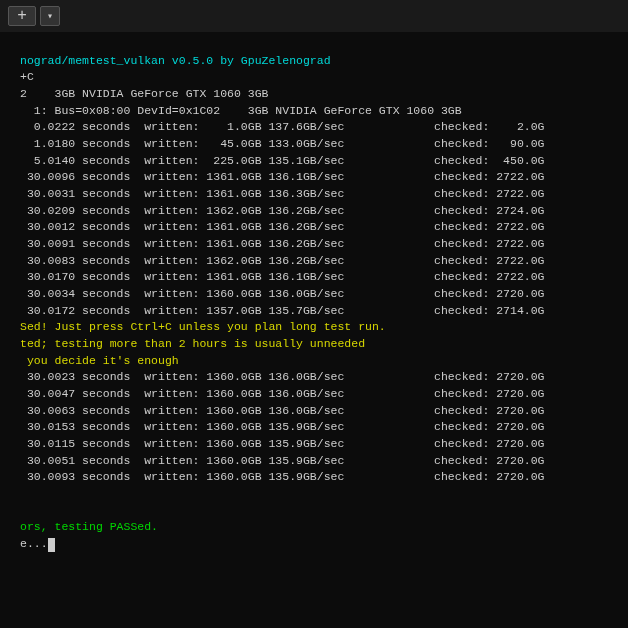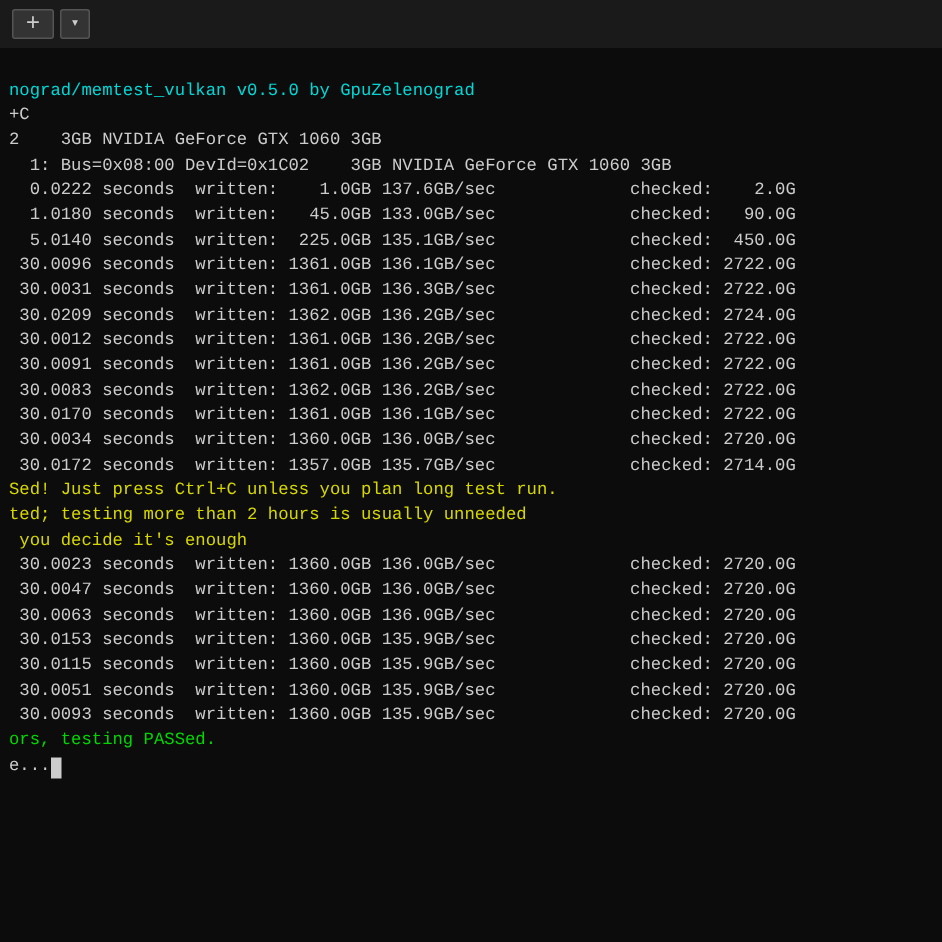--- a/index.html
+++ b/index.html
@@ -52,31 +52,31 @@
       justify-content: center;
       font-size: 10px;
       cursor: pointer;
       border-radius: 2px;
     }
 
     
     .terminal {
       background: #0c0c0c;
       color: #cccccc;
-      padding: 4px 6px;
+      padding: 4px 20px;
       height: calc(628px - 32px);
       overflow: hidden;
       line-height: 1.45;
       font-size: 11.5px;
       white-space: pre;
     }
 
     .line-cyan { color: #00d7d7; }
     .line-yellow { color: #d7d700; }
-    .line-green { color: #00d700; }
+    .line-green { color: #00d700; margin-top: 33px; }
     .line-white { color: #cccccc; }
 
     .cursor {
       display: inline-block;
       width: 7px;
       height: 14px;
       background: #cccccc;
       vertical-align: bottom;
       animation: blink 1s step-end infinite;
     }

